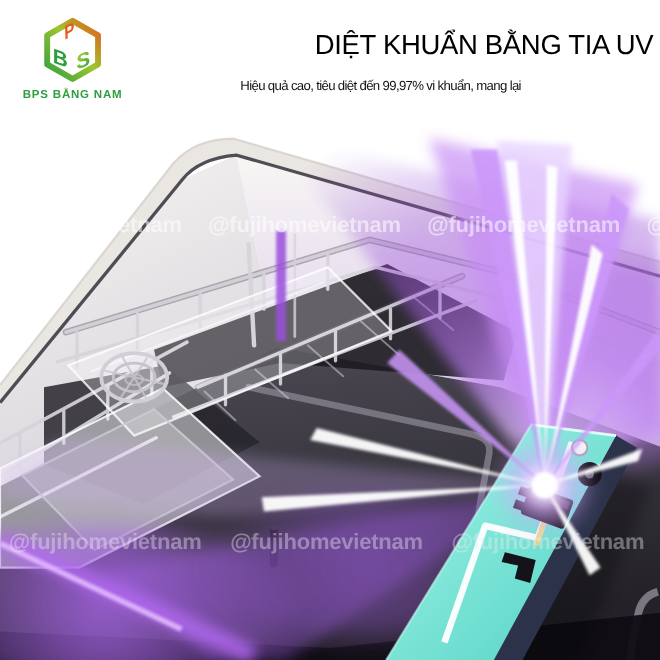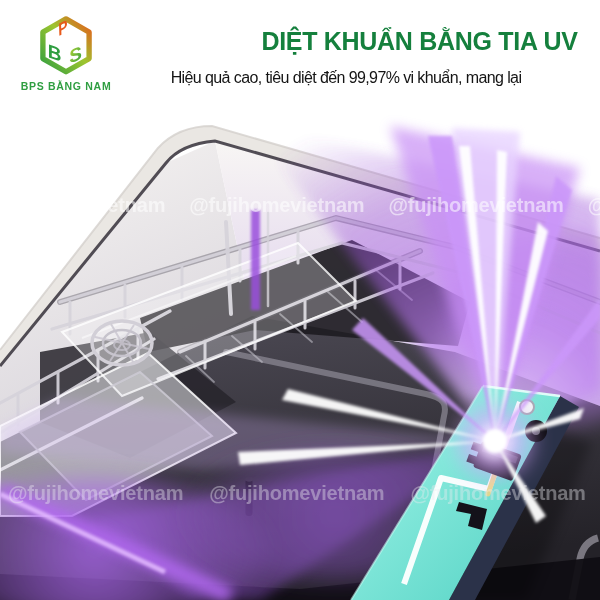--- a/index.html
+++ b/index.html
@@ -9,26 +9,26 @@
   }
   .scene-svg{position:absolute;left:0;top:0;width:600px;height:600px;}
   
   .logo-wrap{position:absolute;left:14px;top:12px;width:104px;height:88px;}
   .logo-cube{position:absolute;left:8px;top:2px;width:88px;height:66px;}
   .logo-brand{
     position:absolute;left:0;top:68px;width:104px;text-align:center;
     font-size:10.5px;font-weight:bold;letter-spacing:.7px;color:#2f9e41;white-space:nowrap;
   }
   .title{
-    position:absolute;left:245px;right:6px;top:27px;text-align:center;
-    font-size:25px;font-weight:bold;letter-spacing:-.3px;color:#15803d;white-space:nowrap;
+    position:absolute;left:245px;right:6px;top:27px;text-align:right;
+    font-size:25px;font-weight:normal;letter-spacing:-.3px;color:#000000;white-space:nowrap;
   }
   .subtitle{
     position:absolute;left:100px;right:8px;top:63px;text-align:center;
-    font-size:16px;line-height:30px;letter-spacing:-.6px;color:#141414;
+    font-size:12px;line-height:30px;letter-spacing:-.6px;color:#141414;
   }
   .subtitle div{white-space:nowrap;}
   
   .wm{
     position:absolute;display:flex;pointer-events:none;
     font-size:20px;font-weight:600;letter-spacing:-.2px;white-space:nowrap;
   }
   .wm-top{left:-10px;top:194px;gap:24px;color:rgba(255,255,255,.55);}
   .wm-bottom{left:8px;top:482px;gap:26px;color:rgba(236,234,240,.40);}
 </style>

